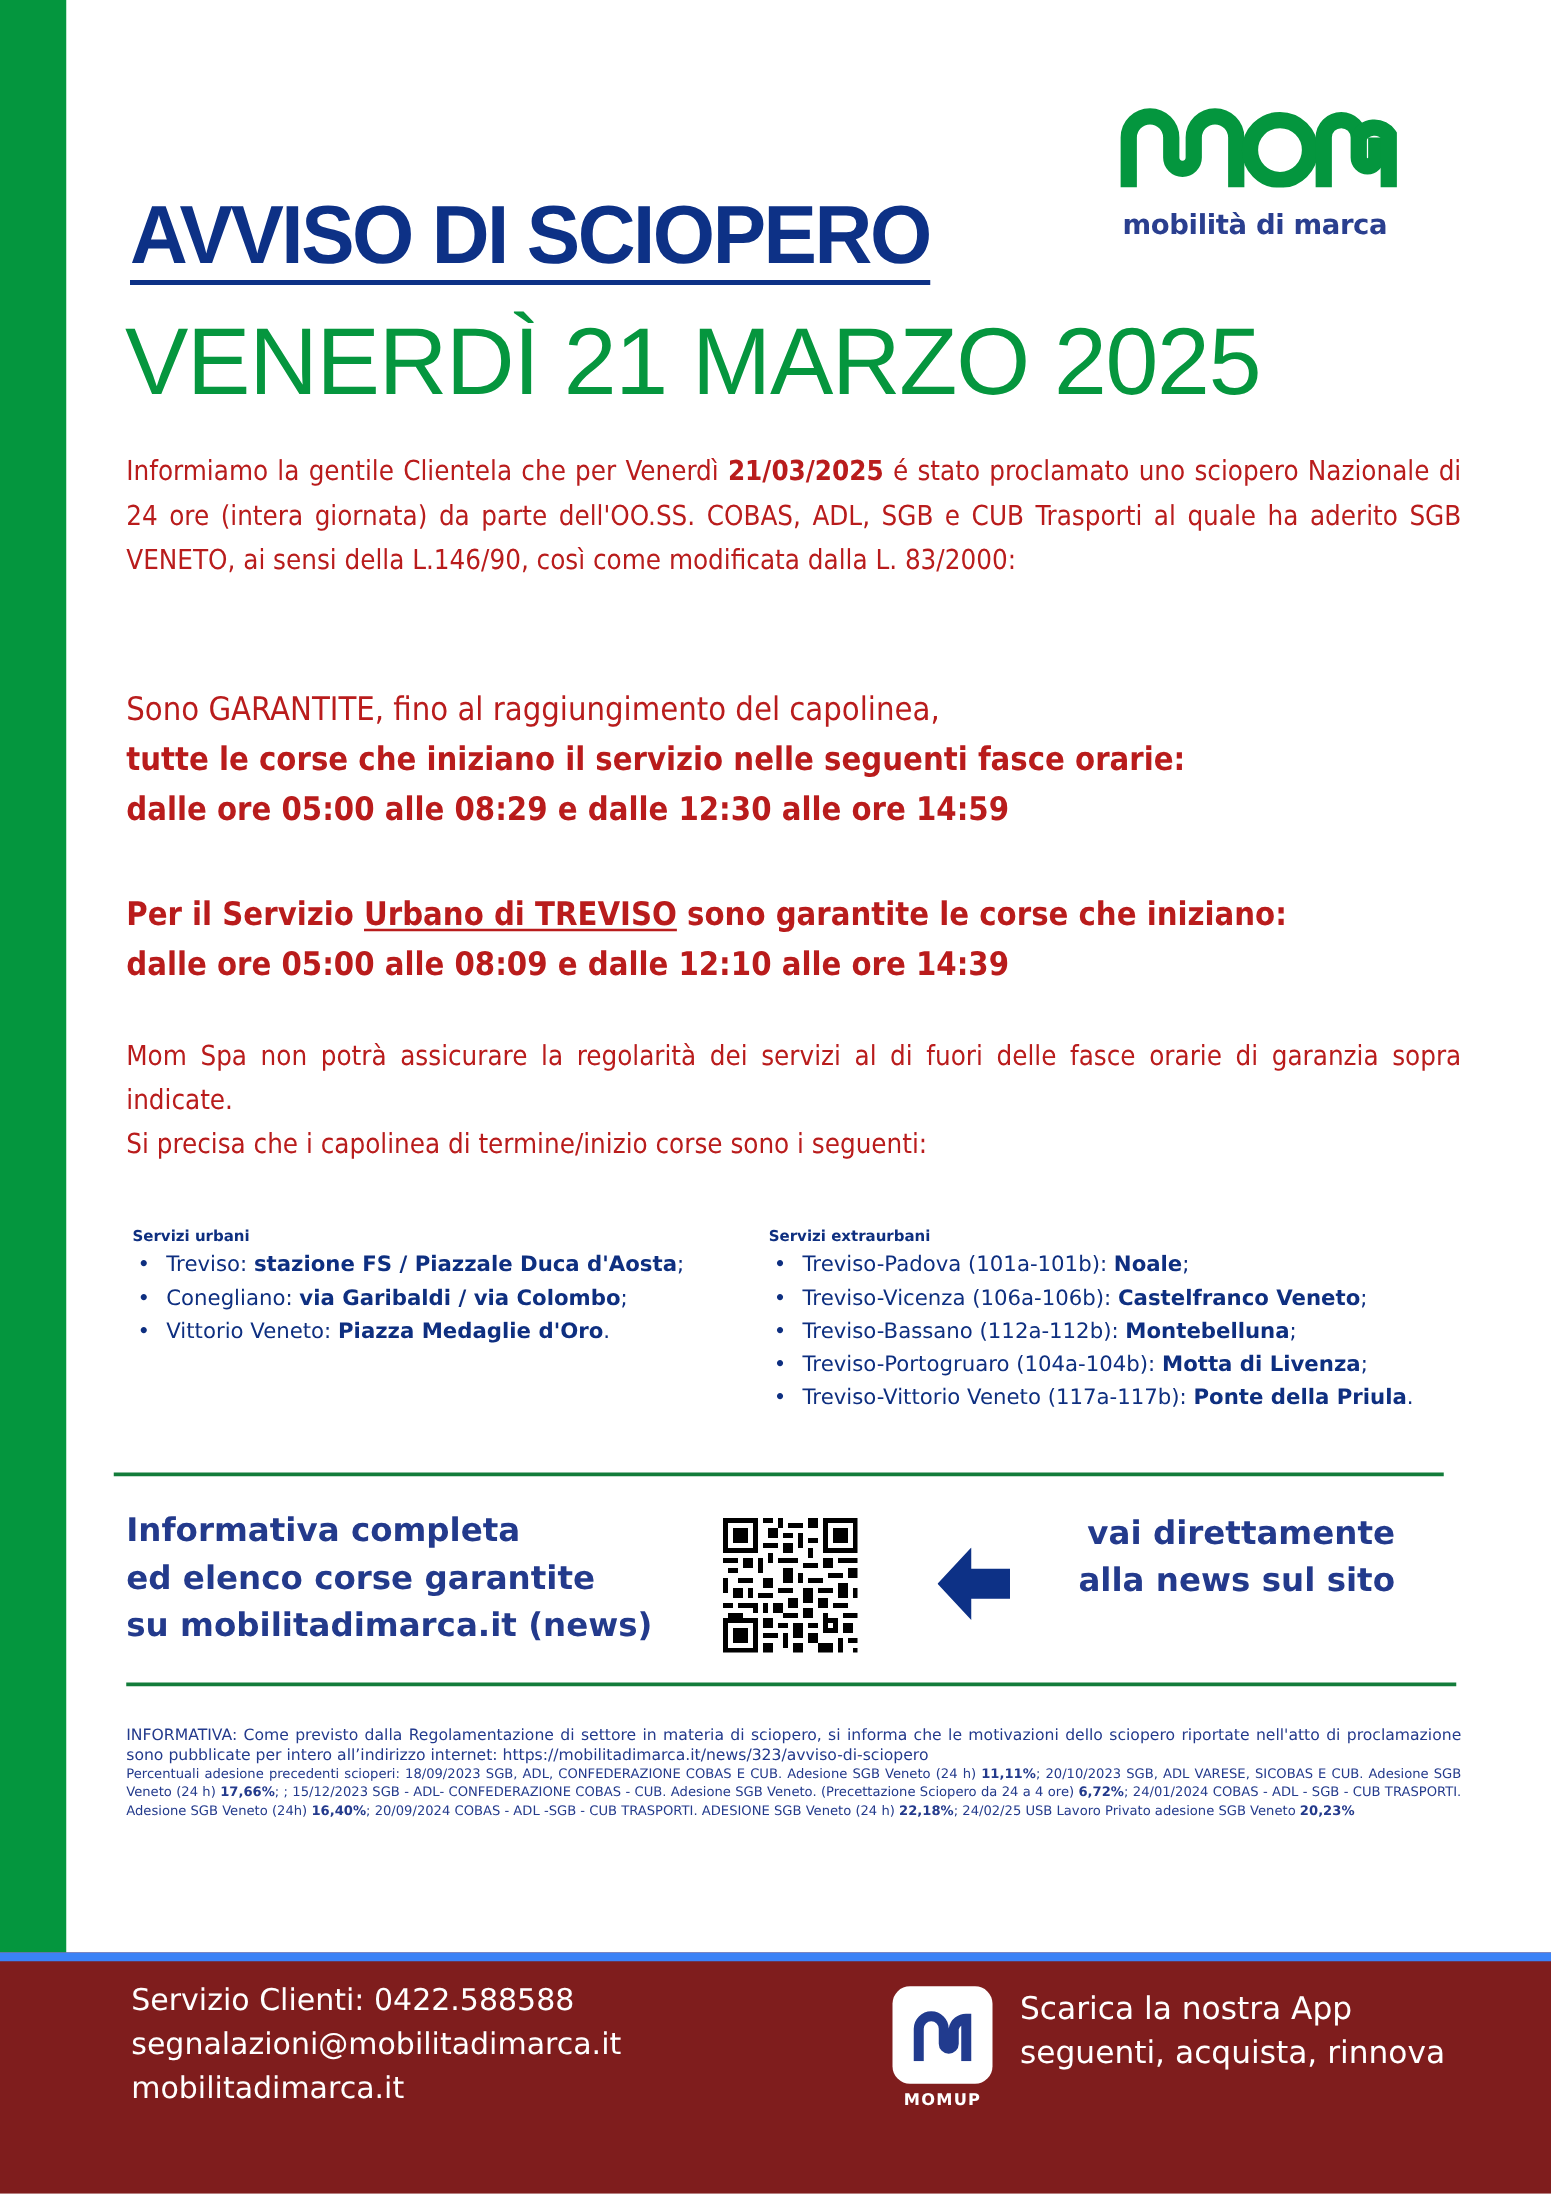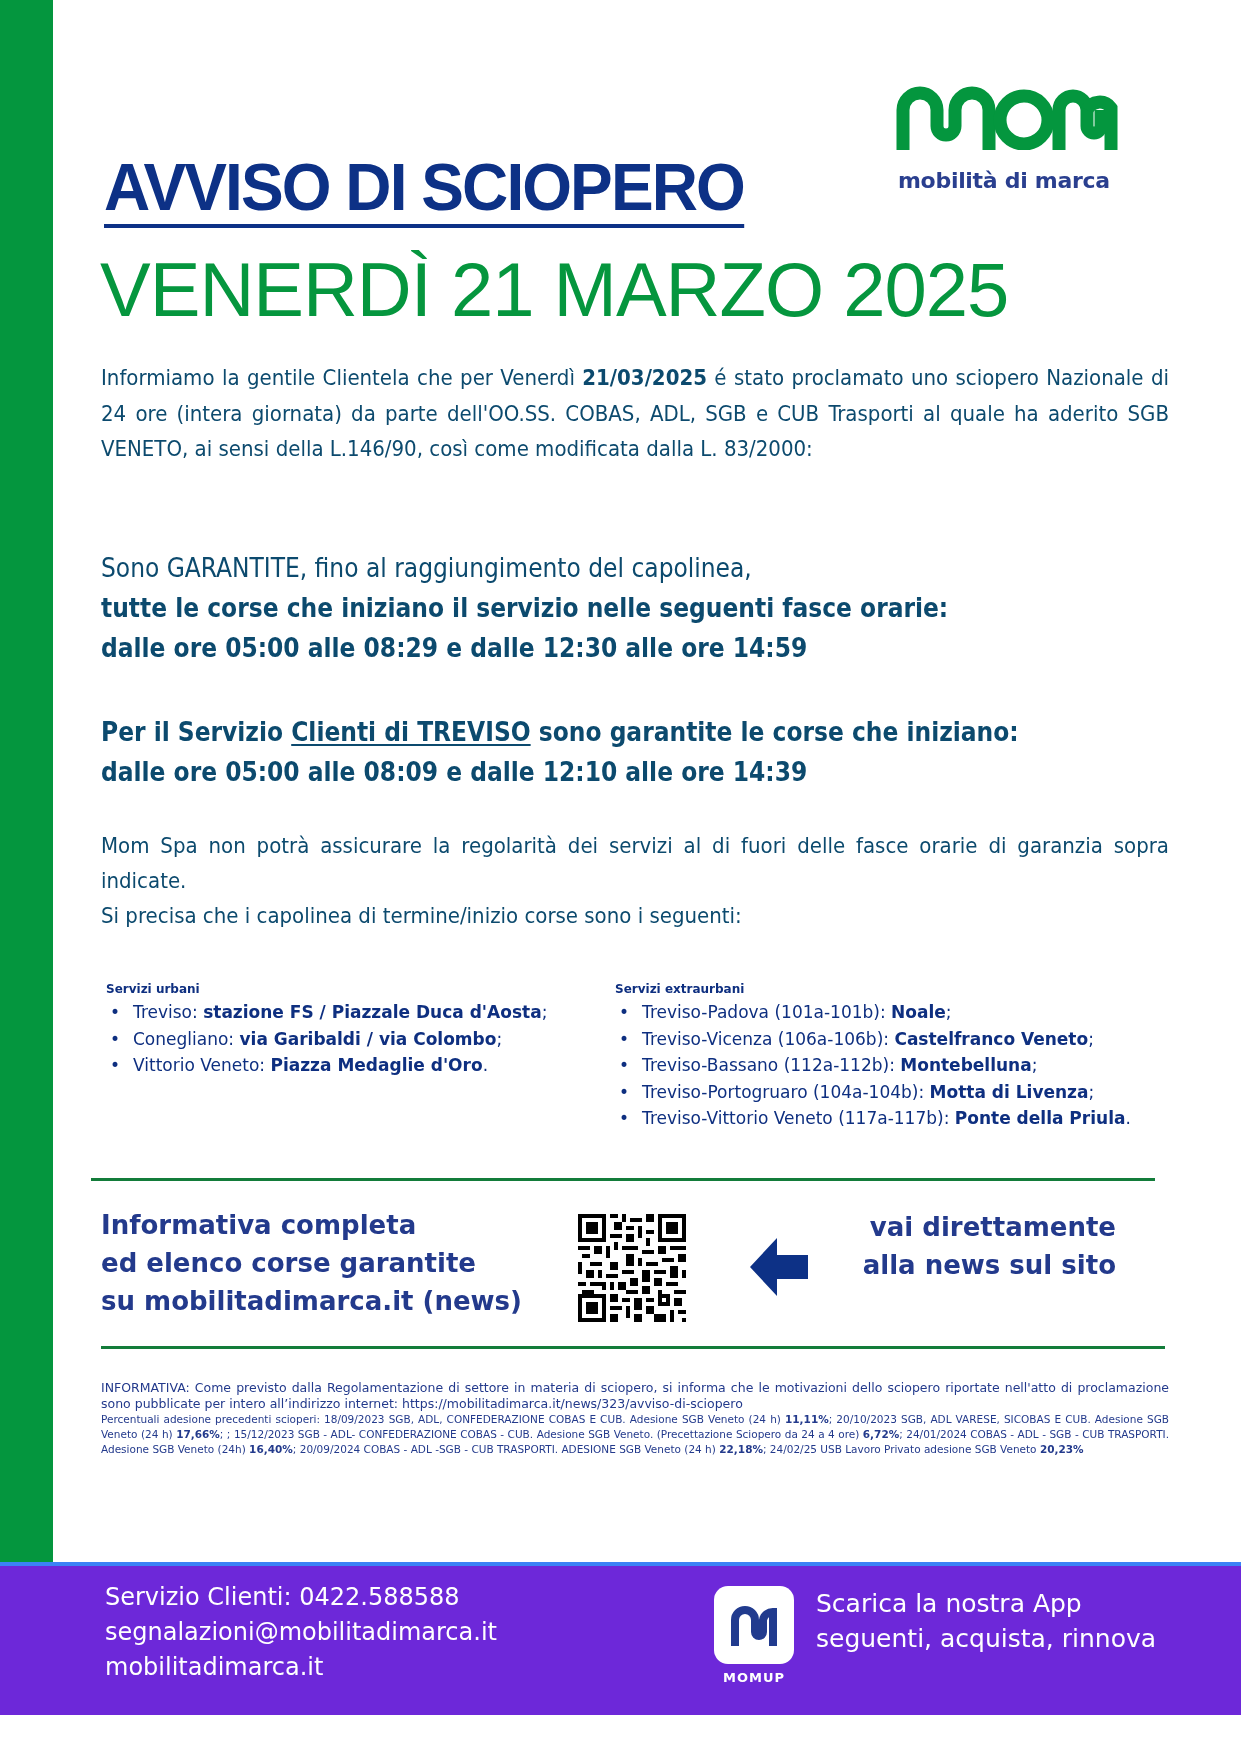--- a/index.html
+++ b/index.html
@@ -4,21 +4,21 @@
 <style>
   * { box-sizing: border-box; margin: 0; padding: 0; }
   html, body { width: 1241px; height: 1755px; background: #ffffff; overflow: hidden; }
   body { position: relative; font-family: "DejaVu Sans", sans-serif; color: #233a8c; }
   .green-bar { position: absolute; left: 0; top: 0; width: 53px; height: 1562px; background: #04963e; }
   .logo { position: absolute; left: 896px; top: 86px; width: 226px; }
   .logo svg { display: block; }
   .logo-sub { font-family: "DejaVu Sans", sans-serif; font-weight: bold; font-size: 22px; color: #2a3f8f; letter-spacing: -0.3px; margin-top: 18px; margin-left: 2px; }
   .title { position: absolute; left: 104px; top: 152px; font-family: "Liberation Sans", sans-serif; font-weight: bold; font-size: 66px; color: #0d3186; letter-spacing: -2px; border-bottom: 4px solid #0d3186; line-height: 70px; padding-bottom: 2px; transform: scaleX(0.97); transform-origin: left; }
   .date { position: absolute; left: 100px; top: 250px; font-family: "Liberation Sans", sans-serif; font-weight: normal; font-size: 76px; color: #05963e; letter-spacing: -1px; line-height: 80px; }
-  .text { position: absolute; left: 101px; width: 1068px; font-family: "DejaVu Sans Condensed", "DejaVu Sans", sans-serif; color: #0c4a6e; }
+  .text { position: absolute; left: 101px; width: 1068px; font-family: "DejaVu Sans Condensed", "DejaVu Sans", sans-serif; color: #b91c1c; }
   .intro { top: 360px; font-size: 22px; line-height: 35.5px; text-align: justify; font-stretch: condensed; }
   .intro b { font-weight: bold; }
   .guar { top: 548px; font-size: 26px; line-height: 40px; }
   .guar .b { font-weight: bold; }
   .urb { top: 712px; font-size: 26px; line-height: 40px; font-weight: bold; }
   .urb u { text-decoration: underline; text-underline-offset: 3px; }
   .mom { top: 828px; font-size: 22px; line-height: 35px; }
   .col { position: absolute; top: 982px; font-family: "DejaVu Sans", sans-serif; font-size: 17px; color: #0e2f80; }
   .col h4 { font-size: 12px; font-weight: bold; margin-bottom: 3px; }
   .col ul { list-style: none; }
@@ -28,21 +28,21 @@
   .col-right { left: 615px; }
   .hr1 { position: absolute; left: 91px; top: 1178px; width: 1064px; height: 3px; background: #137c3a; }
   .hr2 { position: absolute; left: 101px; top: 1346px; width: 1064px; height: 3px; background: #137c3a; }
   .info-left { position: absolute; left: 101px; top: 1206px; font-weight: bold; font-size: 26px; line-height: 38px; color: #233a8c; }
   .qr { position: absolute; left: 578px; top: 1214px; width: 108px; height: 108px; }
   .arrow { position: absolute; left: 750px; top: 1238px; }
   .info-right { position: absolute; right: 125px; top: 1208px; text-align: right; font-weight: bold; font-size: 26px; line-height: 38px; color: #233a8c; }
   .fine { position: absolute; left: 101px; top: 1380px; width: 1068px; color: #233a8c; }
   .fine .p1 { font-size: 12.5px; line-height: 16px; text-align: justify; }
   .fine .p2 { font-size: 10.5px; line-height: 15px; text-align: justify; }
-  .footer { position: absolute; left: 0; top: 1562px; width: 1241px; height: 153px; background: #6d28d9; border-top: 4px solid #3b82f6; }
+  .footer { position: absolute; left: 0; top: 1562px; width: 1241px; height: 193px; background: #7f1d1d; border-top: 7px solid #3b82f6; }
   .contact { position: absolute; left: 105px; top: 14px; color: #ffffff; font-size: 24px; line-height: 35px; }
   .app-icon { position: absolute; left: 714px; top: 20px; width: 80px; height: 78px; background: #ffffff; border-radius: 14px; display: flex; align-items: center; justify-content: center; }
   .app-name { position: absolute; left: 713px; top: 104px; width: 82px; color: #ffffff; font-weight: bold; font-size: 13px; letter-spacing: 1px; text-align: center; }
   .app-text { position: absolute; left: 816px; top: 20px; color: #ffffff; font-size: 25px; line-height: 35px; }
 </style>
 </head>
 <body>
 
 <div class="green-bar"></div>
 
@@ -65,21 +65,21 @@
   <span>Informiamo la gentile Clientela che per Venerdì </span><b>21/03/2025</b><span> é stato proclamato uno sciopero Nazionale di 24 ore (intera giornata) da parte dell'OO.SS. COBAS, ADL, SGB e CUB Trasporti al quale ha aderito SGB VENETO, ai sensi della L.146/90, così come modificata dalla L. 83/2000:</span>
 </div>
 
 <div class="text guar">
   <div>Sono GARANTITE, fino al raggiungimento del capolinea,</div>
   <div class="b">tutte le corse che iniziano il servizio nelle seguenti fasce orarie:</div>
   <div class="b">dalle ore 05:00 alle 08:29 e dalle 12:30 alle ore 14:59</div>
 </div>
 
 <div class="text urb">
-  <div><span>Per il Servizio </span><u>Clienti di TREVISO</u><span> sono garantite le corse che iniziano:</span></div>
+  <div><span>Per il Servizio </span><u>Urbano di TREVISO</u><span> sono garantite le corse che iniziano:</span></div>
   <div>dalle ore 05:00 alle 08:09 e dalle 12:10 alle ore 14:39</div>
 </div>
 
 <div class="text mom">
   <div style="text-align:justify;">Mom Spa non potrà assicurare la regolarità dei servizi al di fuori delle fasce orarie di garanzia sopra indicate.</div>
   <div>Si precisa che i capolinea di termine/inizio corse sono i seguenti:</div>
 </div>
 
 <div class="col col-left">
   <h4>Servizi urbani</h4>

